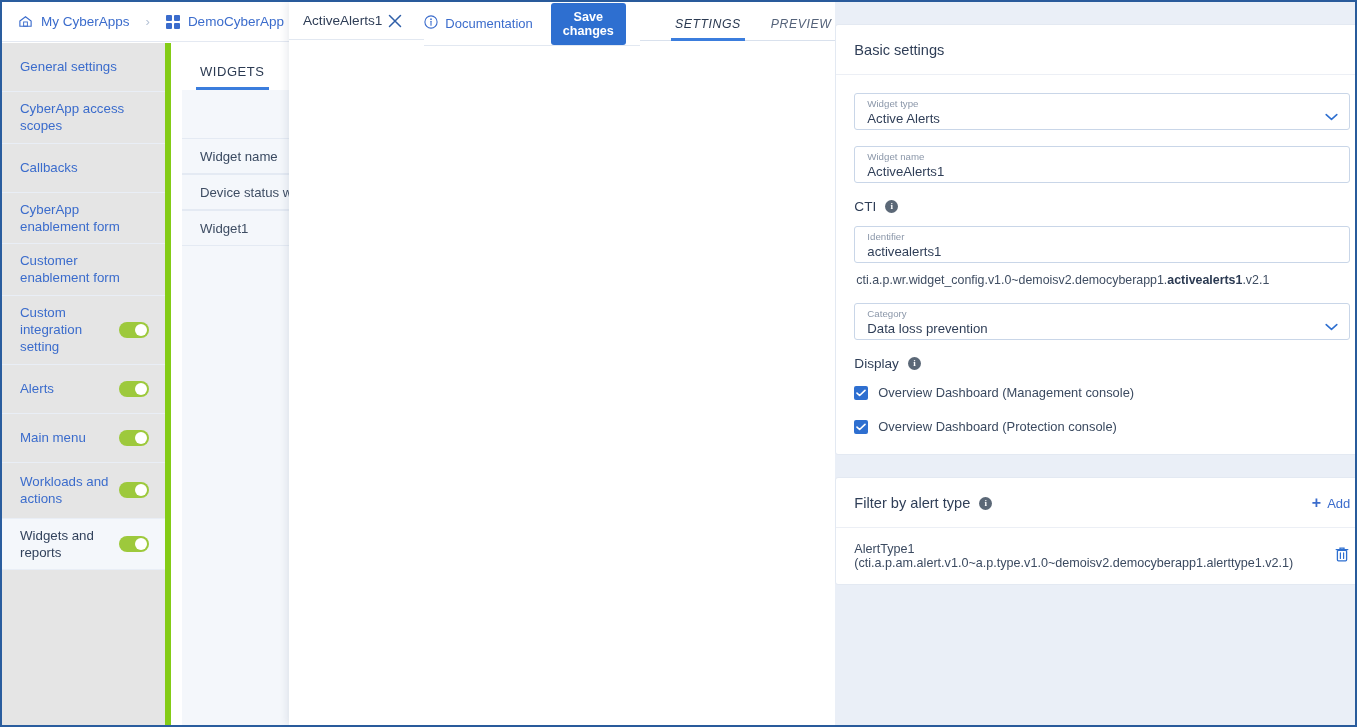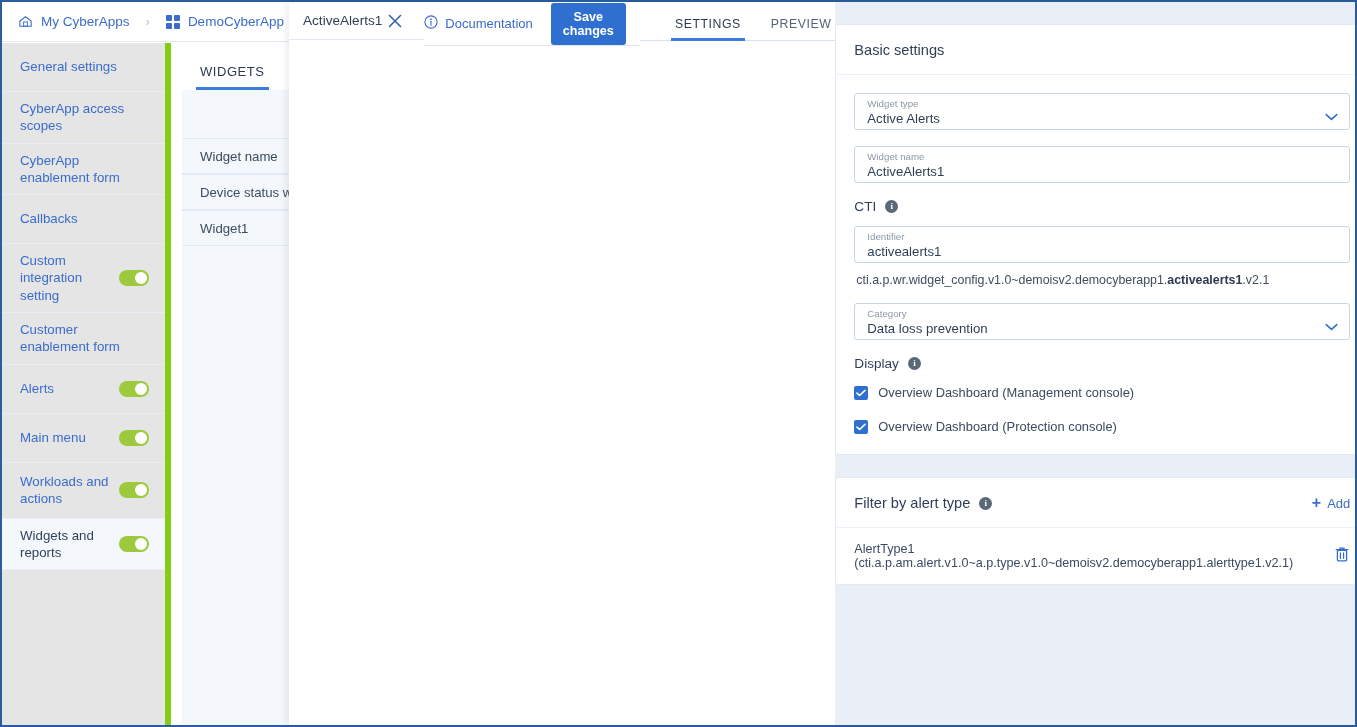--- a/index.html
+++ b/index.html
@@ -205,20 +205,21 @@
   }
   .modal-tabs {
     height: 39px;
     flex: 0 0 39px;
     display: flex;
     align-items: flex-end;
     gap: 22px;
     padding-left: 31px;
     border-bottom: 1px solid #d9e1ed;
     background: #ffffff;
+    font-style: italic;
   }
   .mtab {
     font-size: 12.3px;
     letter-spacing: 0.55px;
     color: #55637a;
     padding: 0 4px 9px 4px;
     position: relative;
     cursor: pointer;
   }
   .mtab.active { color: #2b3a52; }
@@ -395,31 +396,31 @@
   </div>
 
   <div class="left-rail">
     <div class="rail-item">
       <span class="rail-label">General settings</span>
     </div>
     <div class="rail-item">
       <span class="rail-label">CyberApp access scopes</span>
     </div>
     <div class="rail-item">
+      <span class="rail-label">Callbacks</span>
+    </div>
+    <div class="rail-item">
       <span class="rail-label">CyberApp enablement form</span>
     </div>
     <div class="rail-item">
-      <span class="rail-label">Callbacks</span>
+      <span class="rail-label">Customer enablement form</span>
     </div>
     <div class="rail-item two-line">
       <span class="rail-label">Custom integration setting</span>
       <span class="toggle"></span>
-    </div>
-    <div class="rail-item">
-      <span class="rail-label">Customer enablement form</span>
     </div>
     <div class="rail-item">
       <span class="rail-label">Alerts</span>
       <span class="toggle"></span>
     </div>
     <div class="rail-item">
       <span class="rail-label">Main menu</span>
       <span class="toggle"></span>
     </div>
     <div class="rail-item two-line">

